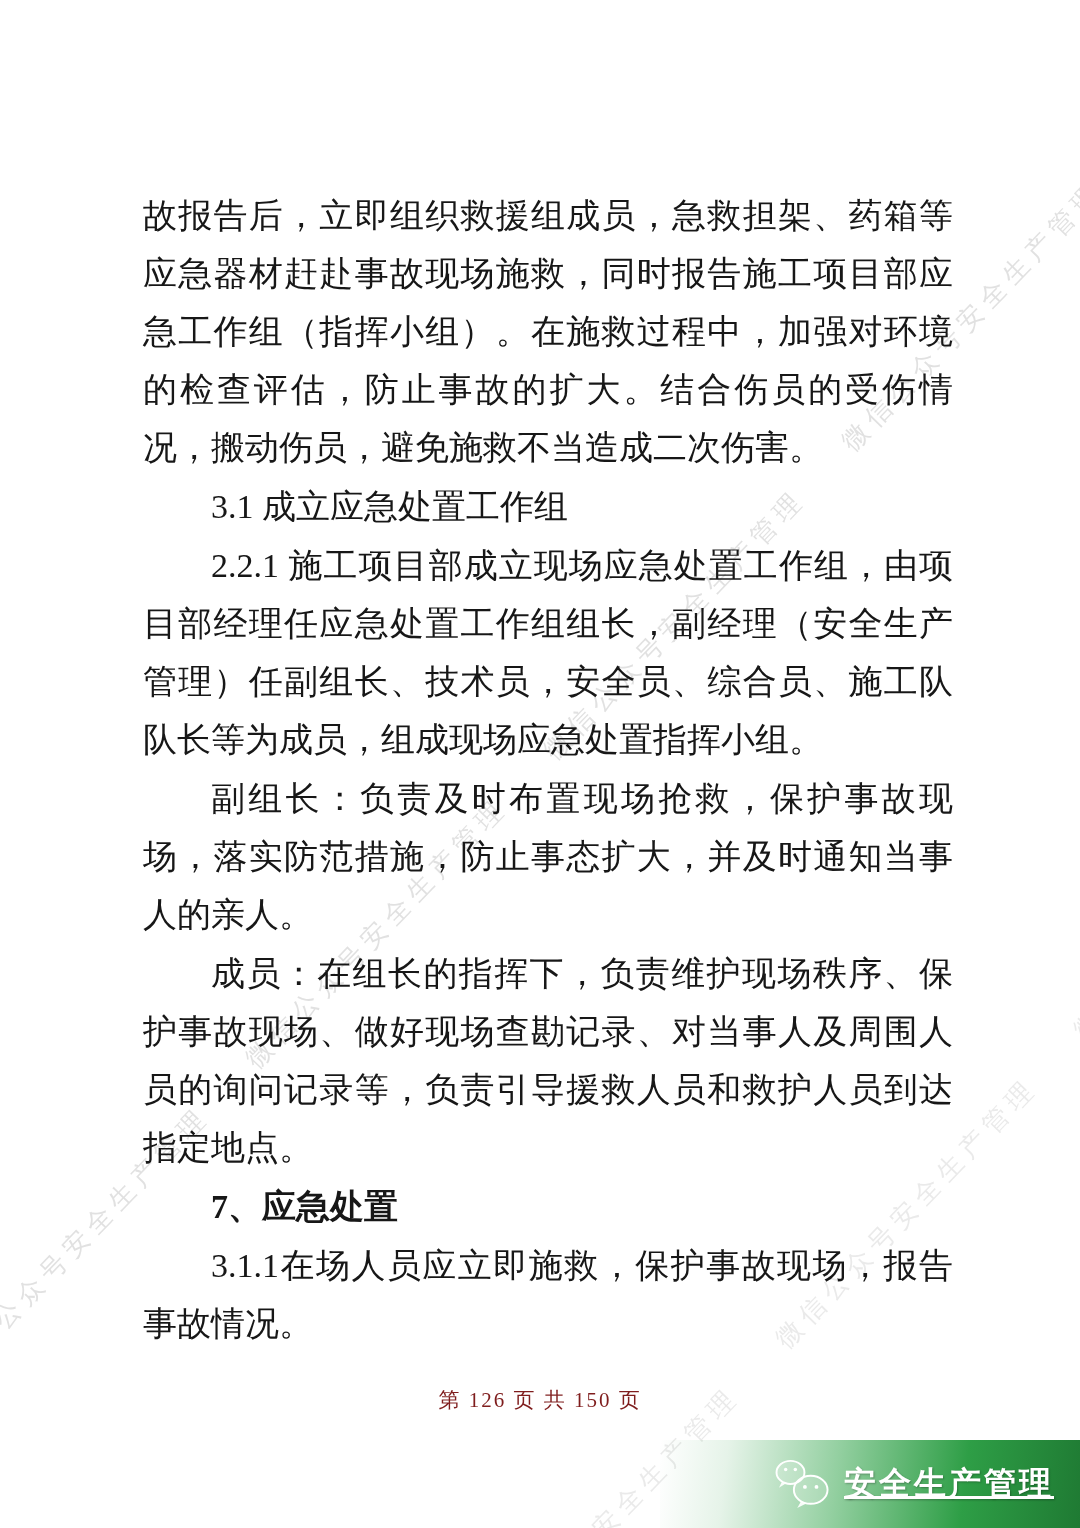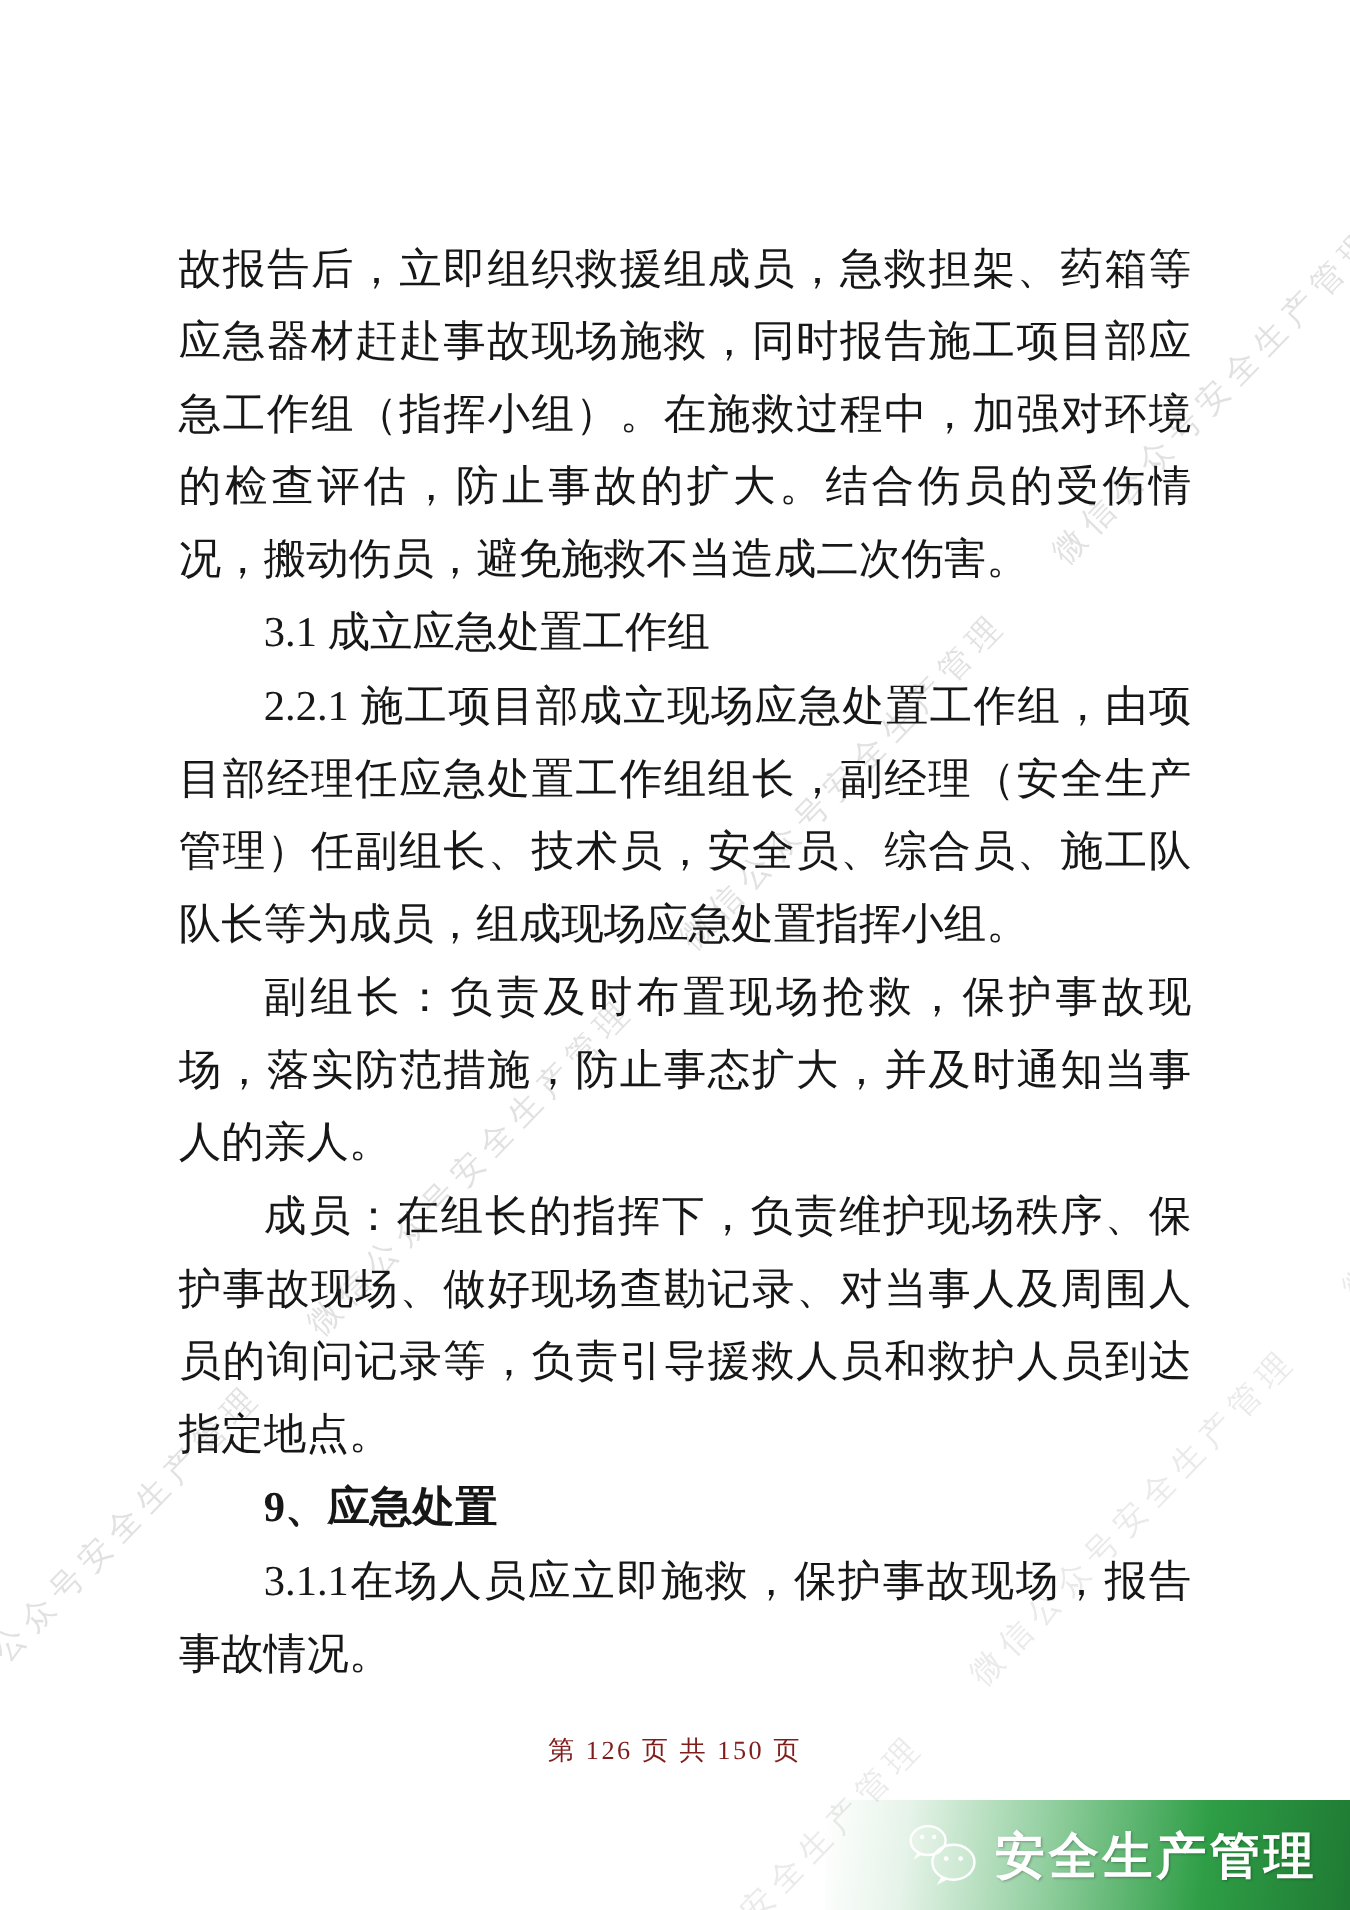--- a/index.html
+++ b/index.html
@@ -80,42 +80,43 @@
   }
   .brand-band .wechat-icon {
     width: 62px;
     height: 52px;
     margin-right: 10px;
     flex: 0 0 auto;
   }
   .brand-name {
     font-family: "Liberation Sans", "DejaVu Sans", sans-serif;
     font-weight: bold;
-    font-size: 40px;
+    font-size: 32px;
     color: #ffffff;
     letter-spacing: 3px;
     text-shadow: 1px 1px 2px rgba(0, 0, 0, 0.28);
     white-space: nowrap;
+    text-decoration: underline;
   }
 </style>
 </head>
 <body>
 
 <div class="page">
 
   <div class="watermark" id="wm-line-1">微信公众号安全生产管理　　微信公众号安全生产管理　　微信公众号安全生产管理　　微信公众号安全生产管理</div>
   <div class="watermark" id="wm-line-2">微信公众号安全生产管理　　微信公众号安全生产管理　　微信公众号安全生产管理　　微信公众号安全生产管理</div>
 
   <div class="doc-body">
     <p class="no-indent">故报告后，立即组织救援组成员，急救担架、药箱等应急器材赶赴事故现场施救，同时报告施工项目部应急工作组（指挥小组）。在施救过程中，加强对环境的检查评估，防止事故的扩大。结合伤员的受伤情况，搬动伤员，避免施救不当造成二次伤害。</p>
     <p>3.1 成立应急处置工作组</p>
     <p>2.2.1 施工项目部成立现场应急处置工作组，由项目部经理任应急处置工作组组长，副经理（安全生产管理）任副组长、技术员，安全员、综合员、施工队队长等为成员，组成现场应急处置指挥小组。</p>
     <p>副组长：负责及时布置现场抢救，保护事故现场，落实防范措施，防止事态扩大，并及时通知当事人的亲人。</p>
     <p>成员：在组长的指挥下，负责维护现场秩序、保护事故现场、做好现场查勘记录、对当事人及周围人员的询问记录等，负责引导援救人员和救护人员到达指定地点。</p>
-    <p class="bold">9、应急处置</p>
+    <p class="bold">7、应急处置</p>
     <p>3.1.1在场人员应立即施救，保护事故现场，报告事故情况。</p>
   </div>
 
   <div class="footer">
     <span>第 126 页 共 150 页</span>
   </div>
 
   <div class="brand-band">
     <svg class="wechat-icon" viewBox="0 0 64 54" xmlns="http://www.w3.org/2000/svg" aria-hidden="true">
 

